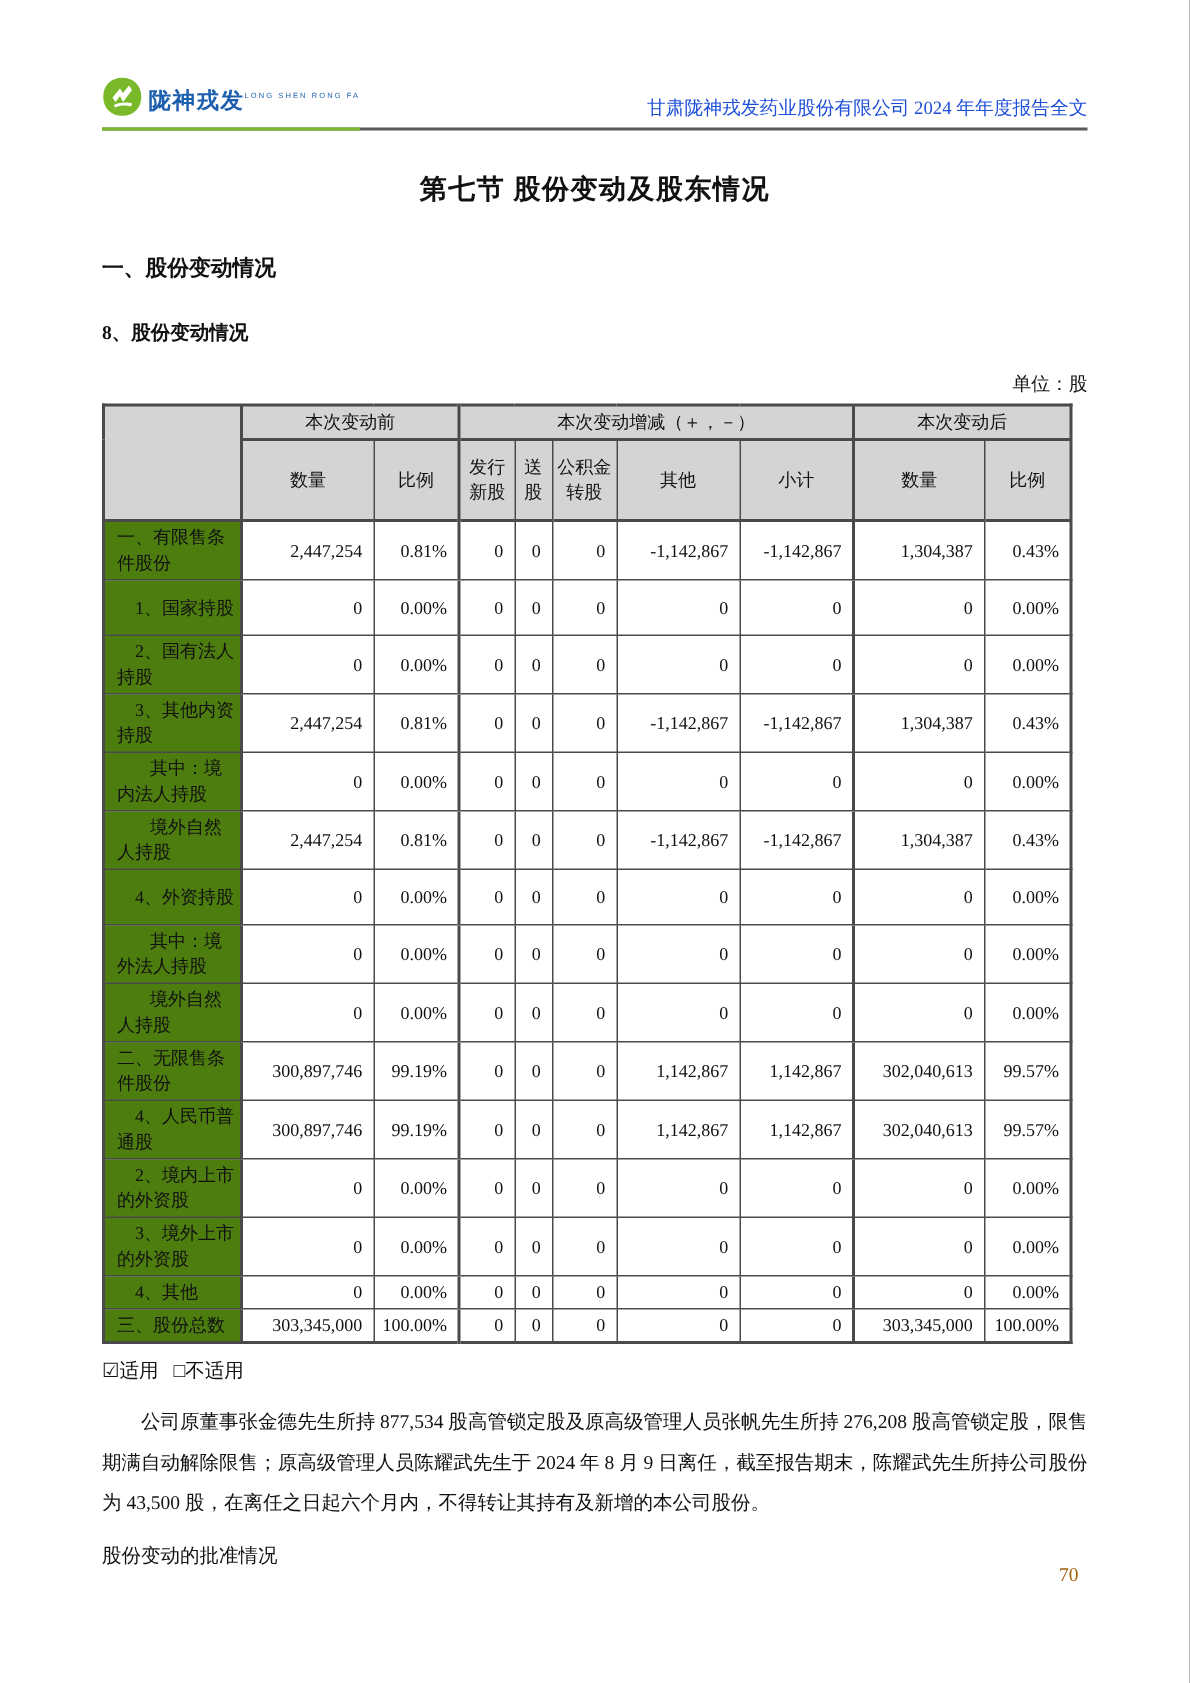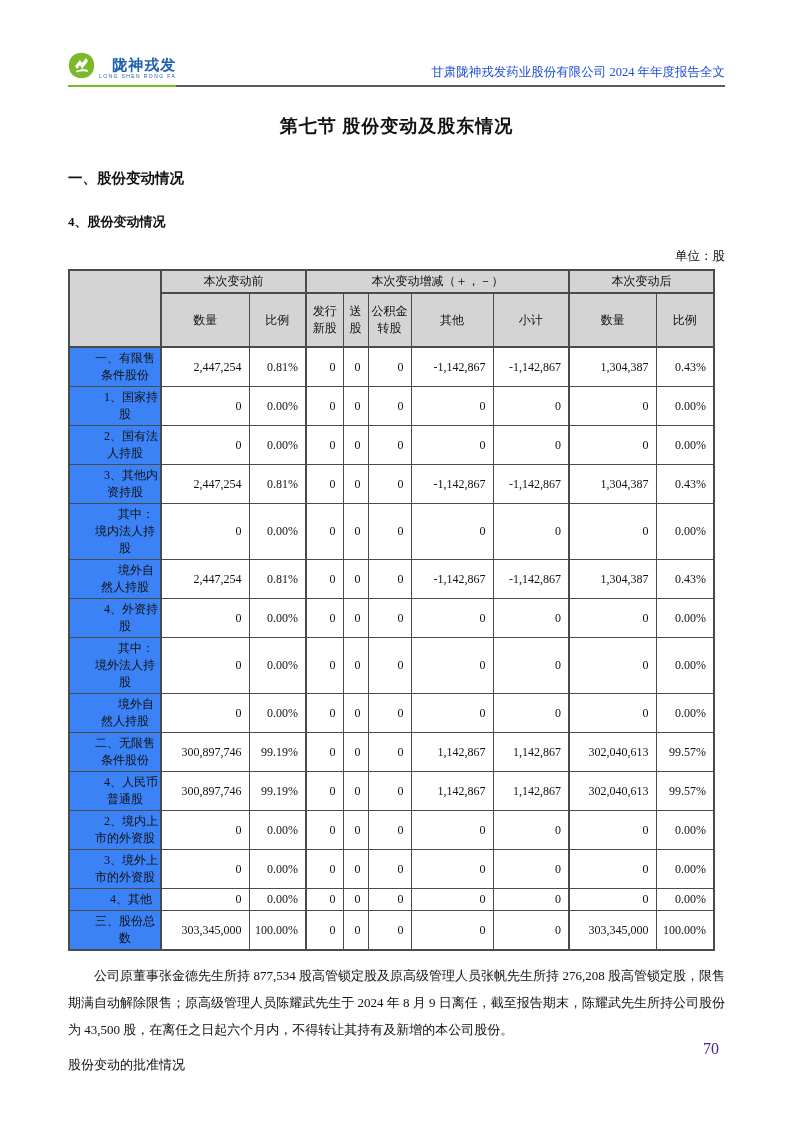--- a/index.html
+++ b/index.html
@@ -20,21 +20,21 @@
   .report-header {
     margin-top: 42px;
     display: flex;
     justify-content: space-between;
     align-items: flex-end;
     border-bottom: 2px solid #5a5a5a;
     padding-bottom: 3px;
     height: 45px;
   }
   .logo { display: flex; align-items: center; gap: 4px; border-bottom: 2px solid #7ab92a; padding-bottom: 2px; margin-bottom: -5px; }
-  .logo-txt { display: flex; flex-direction: column; line-height: 1; align-items: flex-end; }
+  .logo-txt { display: flex; flex-direction: row; line-height: 1; }
   .logo-cn {
     font-family: "Liberation Sans", sans-serif;
     font-weight: bold;
     font-size: 15px;
     color: #1d5fae;
     letter-spacing: 1px;
   }
   .logo-en {
     font-family: "Liberation Sans", sans-serif;
     font-size: 5px;
@@ -72,21 +72,21 @@
   }
   table.share th {
     background: #d4d4d4;
     font-weight: normal;
     text-align: center;
     padding: 2px 1px;
   }
   thead tr.grp th { border-bottom: 2px solid #4a4a4a; height: 22px; }
   thead tr.cols th { height: 54px; }
   tbody tr:first-child td { border-top: 2px solid #4a4a4a; }
-  td.lbl, th.lbl { background: #3b82f6; text-align: center; padding: 2px 2px 2px 22px; }
+  td.lbl, th.lbl { background: #4d7c0f; text-align: left; padding: 2px 2px 2px 8px; }
   td.num { text-align: right; padding: 2px 7px 2px 2px; background: #fff; }
   td.lbl { height: 37px; }
   tr.short td { height: 21px; }
   .ind0 { text-indent: 0; }
   .ind1 { text-indent: 12px; }
   .ind2 { text-indent: 22px; }
   .sep { border-left: 2px solid #4a4a4a !important; margin-top: 10px; }
 
   
   .note-title { margin-top: 10px; font-size: 13px; }
@@ -98,22 +98,22 @@
     line-height: 27px;
     text-align: justify;
     text-indent: 2em;
   }
   .approval { margin-top: 13px; }
 
   .pagenum {
     position: absolute;
     right: 74px;
     bottom: 64px;
-    font-size: 16px;
-    color: #4c1d95;
+    font-size: 13px;
+    color: #a16207;
   }
 </style>
 </head>
 <body>
 
 <div class="page">
   <div class="content">
 
     <div class="report-header">
       <div class="logo">
@@ -127,21 +127,21 @@
         <span class="logo-txt">
           <span class="logo-cn">陇神戎发</span>
           <span class="logo-en">LONG SHEN RONG FA</span>
         </span>
       </div>
       <div class="doc-title">甘肃陇神戎发药业股份有限公司 2024 年年度报告全文</div>
     </div>
 
     <div class="section-title">第七节 股份变动及股东情况</div>
     <div class="h2">一、股份变动情况</div>
-    <div class="h3">4、股份变动情况</div>
+    <div class="h3">8、股份变动情况</div>
     <div class="unit-label">单位：股</div>
 
     <table class="share">
       <colgroup>
         <col style="width:92px">
           <col style="width:88px">
           <col style="width:57px">
         <col style="width:37px">
           <col style="width:25px">
           <col style="width:43px">
@@ -346,18 +346,21 @@
             <td class="num">0</td>
             <td class="num">0</td>
             <td class="num">0</td>
             <td class="num">0</td>
             <td class="num sep">303,345,000</td>
             <td class="num">100.00%</td>
           </tr>
         </tbody>
     </table>
 
+    <div class="checkline">
+      <span class="opt">☑适用</span><span>□不适用</span>
+    </div>
     <div class="para">公司原董事张金德先生所持 877,534 股高管锁定股及原高级管理人员张帆先生所持 276,208 股高管锁定股，限售期满自动解除限售；原高级管理人员陈耀武先生于 2024 年 8 月 9 日离任，截至报告期末，陈耀武先生所持公司股份为 43,500 股，在离任之日起六个月内，不得转让其持有及新增的本公司股份。</div>
     <div class="note-title approval">股份变动的批准情况</div>
 
   </div>
   <div class="pagenum">70</div>
 </div>
 
 </body></html>

